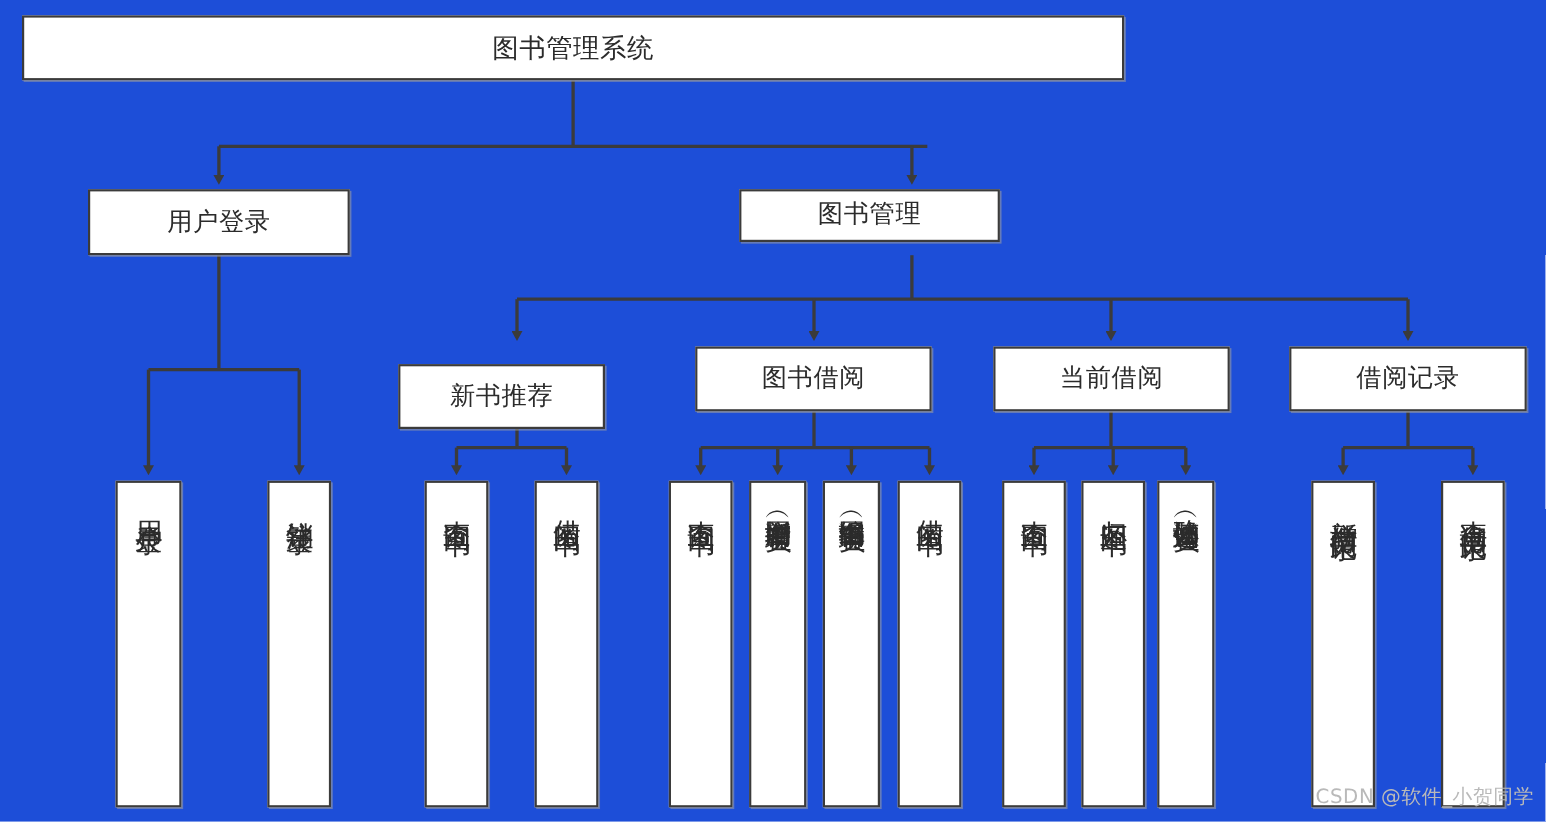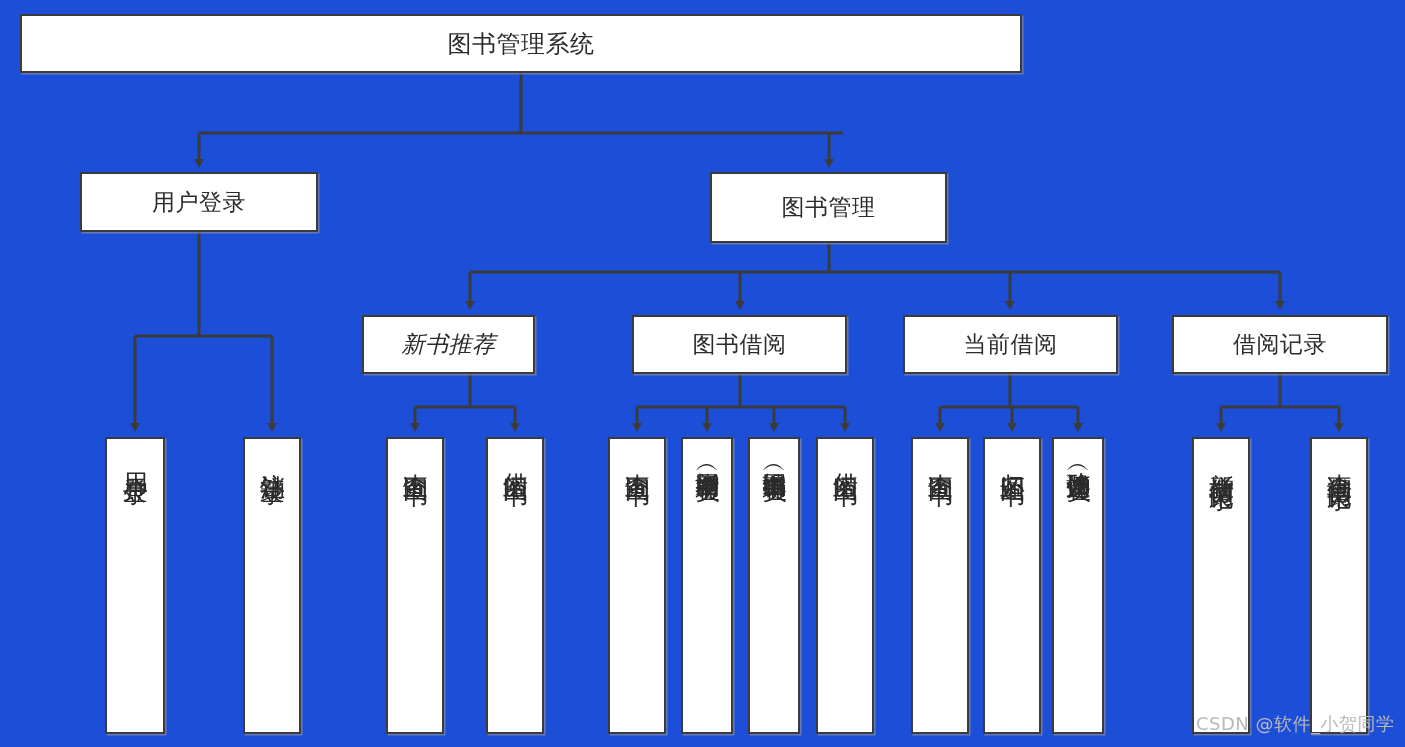--- a/index.html
+++ b/index.html
@@ -130,25 +130,25 @@
     </g>
   </svg>
 
   <div class="node horiz root" style="left:20px;top:14px;width:1002px;height:59px;">
     <span class="label">图书管理系统</span>
   </div>
 
   <div class="node horiz" style="left:80px;top:172px;width:238px;height:60px;">
     <span class="label">用户登录</span>
   </div>
-  <div class="node horiz" style="left:710px;top:172px;width:237px;height:71px;">
+  <div class="node horiz" style="left:672px;top:172px;width:237px;height:48px;font-family:Liberation Mono, monospace;">
     <span class="label">图书管理</span>
   </div>
 
-  <div class="node horiz" style="left:362px;top:315px;width:173px;height:59px;font-style:italic;">
+  <div class="node horiz" style="left:362px;top:331px;width:188px;height:59px;">
     <span class="label">新书推荐</span>
   </div>
   <div class="node horiz" style="left:903px;top:315px;width:215px;height:59px;">
     <span class="label">当前借阅</span>
   </div>
   <div class="node horiz" style="left:632px;top:315px;width:215px;height:59px;">
     <span class="label">图书借阅</span>
   </div>
   <div class="node horiz" style="left:1172px;top:315px;width:216px;height:59px;text-align:right;">
     <span class="label">借阅记录</span>

